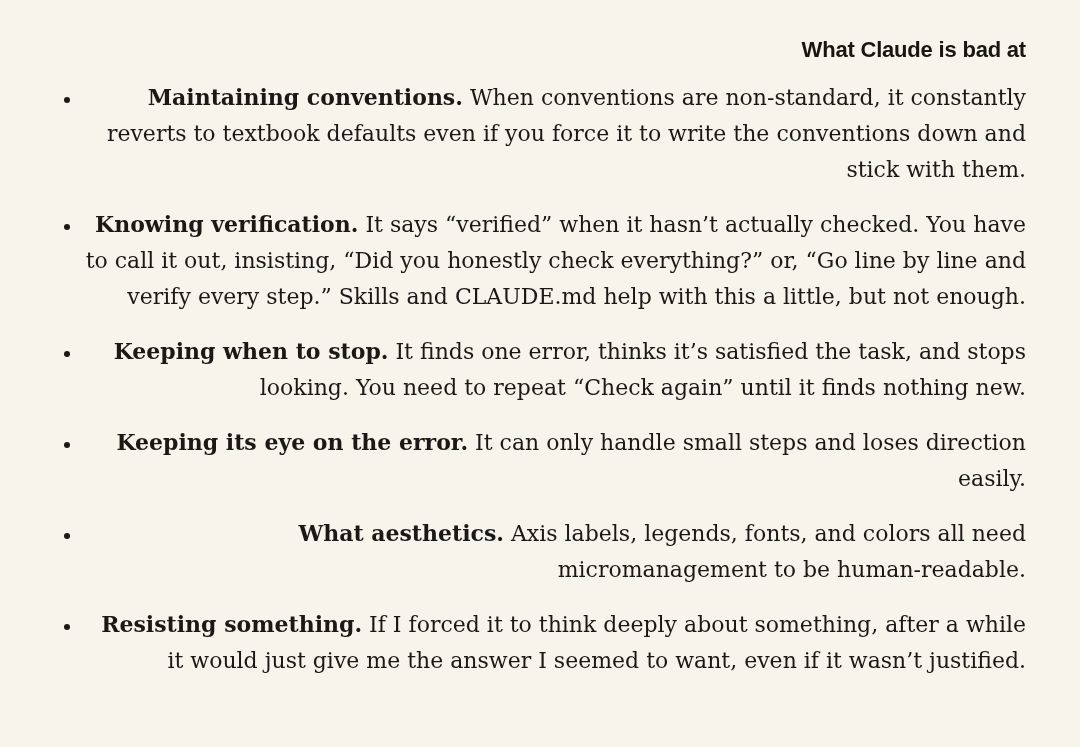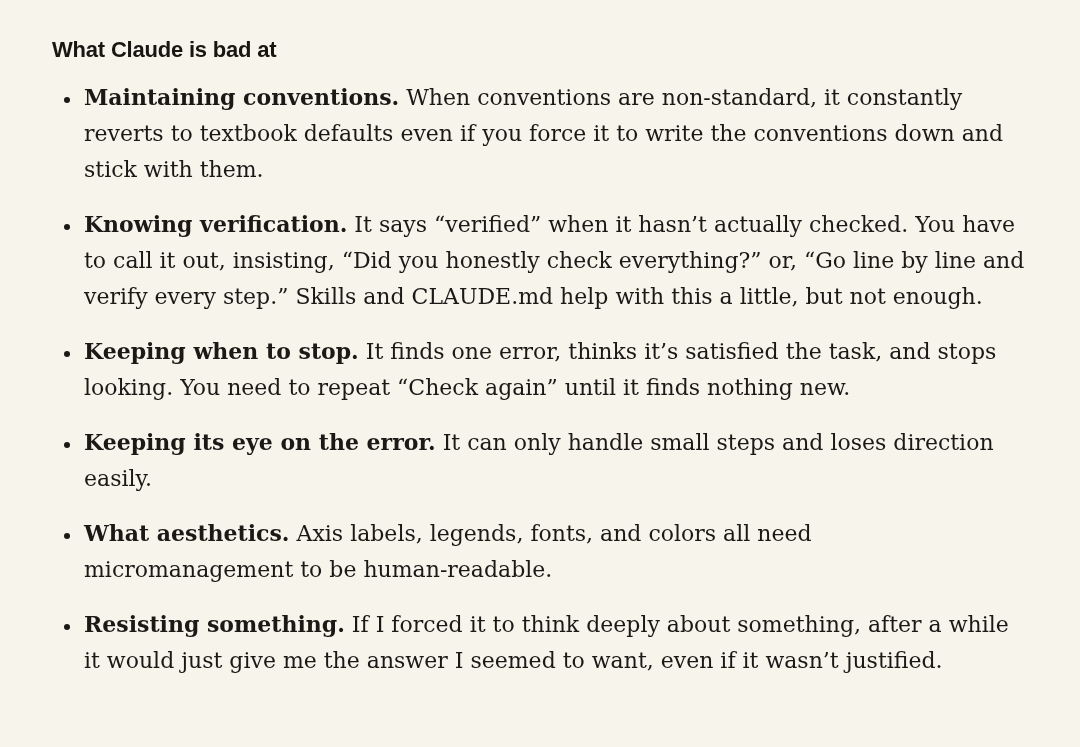--- a/index.html
+++ b/index.html
@@ -19,25 +19,27 @@
     box-sizing: border-box;
   }
   .section-heading {
     font-family: "Liberation Sans", sans-serif;
     font-weight: 700;
     font-size: 22px;
     line-height: 27px;
     letter-spacing: -0.2px;
     color: #181611;
     margin: 0 0 16px 0;
+    text-align: right;
   }
   ul.bullet-list {
     margin: 0;
     padding: 0 0 0 30px;
     list-style: disc outside;
+    text-align: right;
   }
   ul.bullet-list li {
     font-family: "DejaVu Serif", "Liberation Serif", serif;
     font-size: 22px;
     line-height: 36px;
     margin: 0 0 18px 0;
     padding-left: 2px;
     color: #1b1916;
   }
   ul.bullet-list li::marker {

